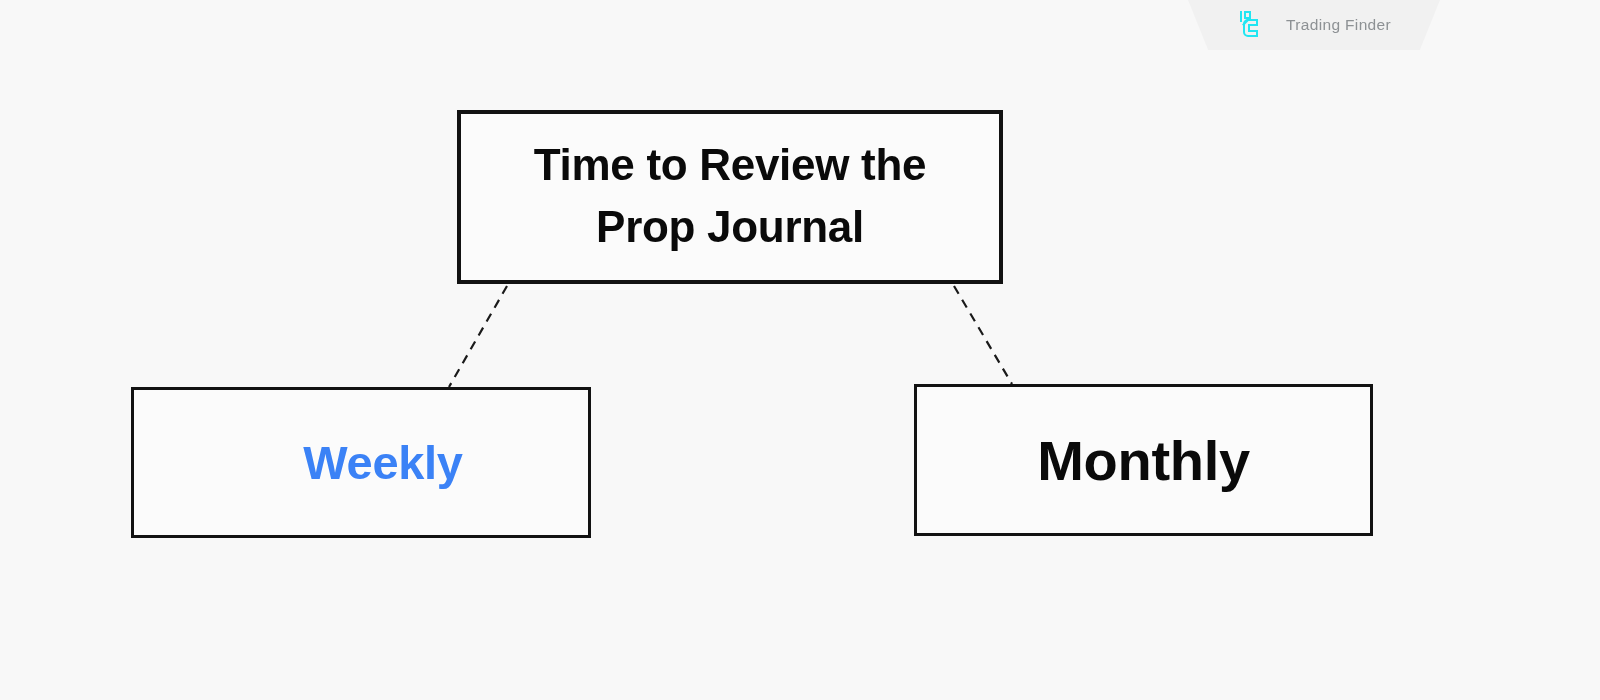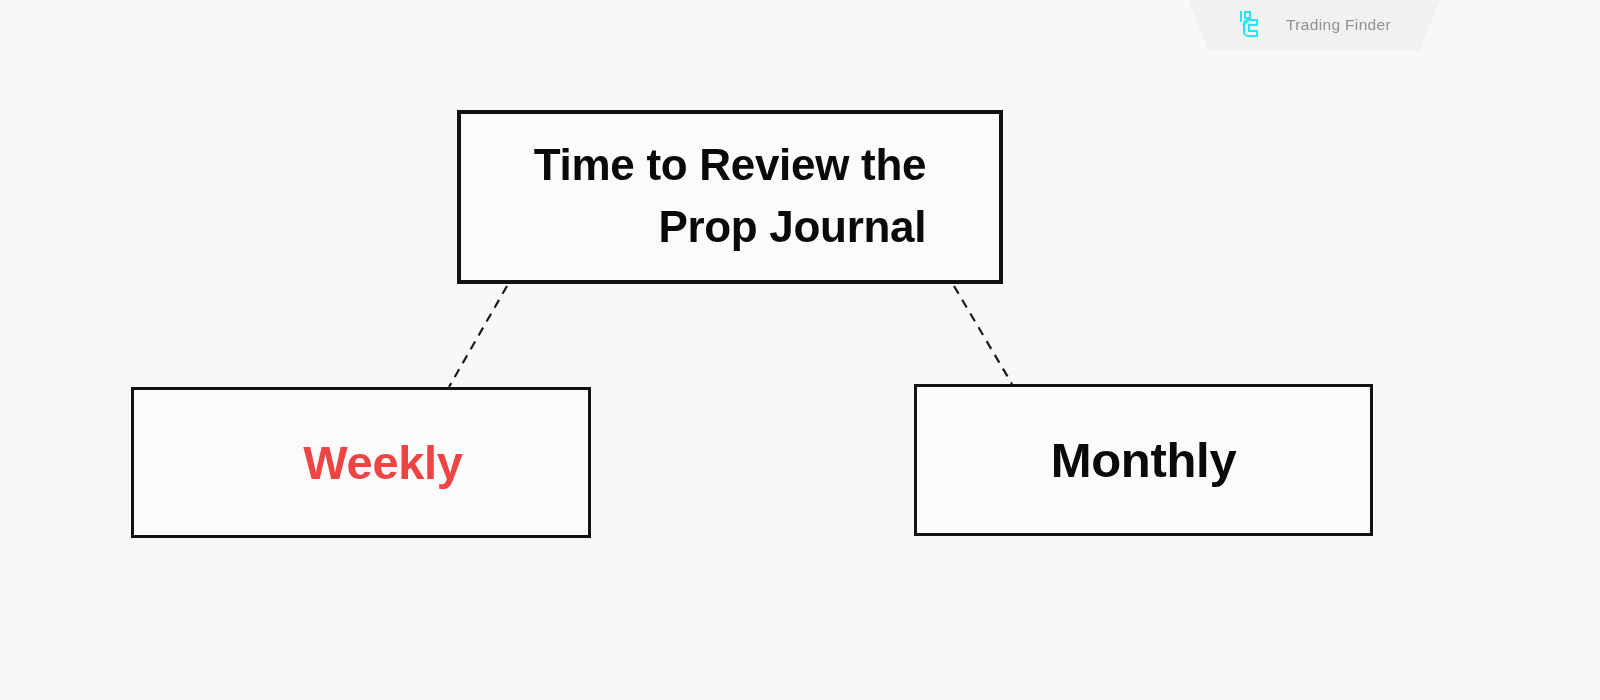--- a/index.html
+++ b/index.html
@@ -50,21 +50,20 @@
   }
 
   #node-root {
     left: 457px;
     top: 110px;
     width: 546px;
     height: 174px;
     border: 4px solid #121212;
     font-size: 44px;
     line-height: 1.42;
-    text-align: right;
   }
   #node-root .node-label {
     padding: 0 14px;
     white-space: pre-line;
     margin-top: -2px;
   }
 
   #node-weekly {
     left: 131px;
     top: 387px;
@@ -73,21 +72,21 @@
     border: 3px solid #121212;
     font-size: 47px;
   }
 
   #node-monthly {
     left: 914px;
     top: 384px;
     width: 459px;
     height: 152px;
     border: 3px solid #121212;
-    font-size: 49px;
+    font-size: 56px;
   }
 
   
   #watermark {
     position: absolute;
     right: 160px;
     top: 0;
     width: 252px;
     height: 50px;
     background: #f1f1f1;
@@ -121,21 +120,21 @@
   <svg id="connectors" viewBox="0 0 1600 700" width="1600" height="700" xmlns="http://www.w3.org/2000/svg">
     <line x1="507" y1="286" x2="449" y2="387" stroke="#1a1a1a" stroke-width="2.2" stroke-dasharray="9 7"></line>
     <line x1="954" y1="286" x2="1012" y2="384" stroke="#1a1a1a" stroke-width="2.2" stroke-dasharray="9 7"></line>
   </svg>
 
   <div class="node" id="node-root" style="border-color: rgb(18, 18, 18); color: rgb(10, 10, 10);">
     <span class="node-label">Time to Review the
 Prop Journal</span>
   </div>
 
-  <div class="node" id="node-weekly" style="border-color: rgb(18, 18, 18); color: #ef4444; padding-left: 44px;">
+  <div class="node" id="node-weekly" style="border-color: rgb(18, 18, 18); color: #3b82f6; padding-left: 44px;">
     <span class="node-label">Weekly</span>
   </div>
 
   <div class="node" id="node-monthly" style="border-color: rgb(18, 18, 18); color: rgb(10, 10, 10);">
     <span class="node-label">Monthly</span>
   </div>
 
   <div id="watermark" style="background: rgb(241, 241, 241);">
     <svg id="watermark-logo" viewBox="0 0 24 28" xmlns="http://www.w3.org/2000/svg" fill="none" stroke="#22E6F2" stroke-width="2" stroke-linecap="square" stroke-linejoin="miter">
       <path d="M4 1 V10"></path>

